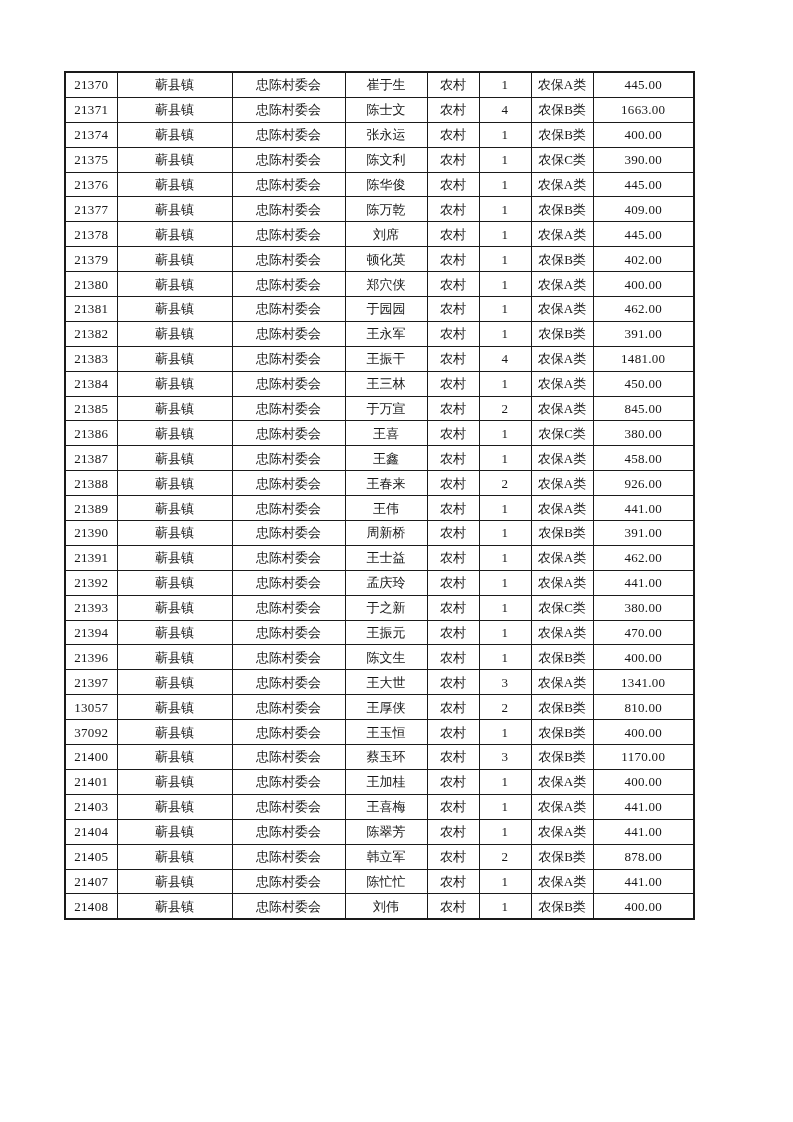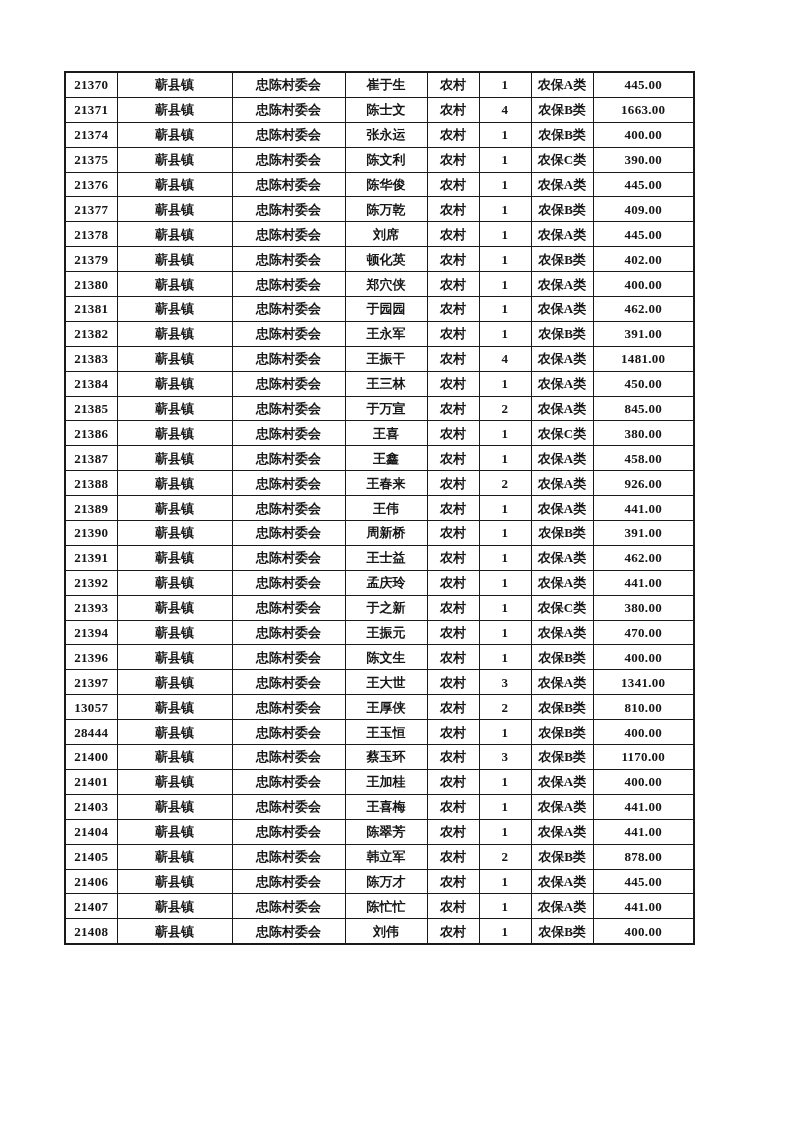--- a/index.html
+++ b/index.html
@@ -9,21 +9,20 @@
   }
   .page {
     position: relative;
     width: 793px;
     height: 1122px;
     margin: 0 auto;
     background: #ffffff;
     overflow: hidden;
     font-family: "Liberation Serif", "DejaVu Serif", serif;
     color: #161616;
-    font-weight: bold;
   }
   table.roster {
     position: absolute;
     left: 64px;
     top: 71px;
     border-collapse: collapse;
     table-layout: fixed;
     width: 629px;
     border: 2px solid #1a1a1a;
   }
@@ -323,21 +322,21 @@
           <td data-name="cell-id">13057</td>
           <td data-name="cell-town">蕲县镇</td>
           <td data-name="cell-village">忠陈村委会</td>
           <td data-name="cell-name">王厚侠</td>
           <td data-name="cell-area">农村</td>
           <td data-name="cell-count">2</td>
           <td data-name="cell-category">农保B类</td>
           <td data-name="cell-amount">810.00</td>
         </tr>
         <tr data-name="table-row">
-          <td data-name="cell-id">28444</td>
+          <td data-name="cell-id">37092</td>
           <td data-name="cell-town">蕲县镇</td>
           <td data-name="cell-village">忠陈村委会</td>
           <td data-name="cell-name">王玉恒</td>
           <td data-name="cell-area">农村</td>
           <td data-name="cell-count">1</td>
           <td data-name="cell-category">农保B类</td>
           <td data-name="cell-amount">400.00</td>
         </tr>
         <tr data-name="table-row">
           <td data-name="cell-id">21400</td>
@@ -381,30 +380,20 @@
         </tr>
         <tr data-name="table-row">
           <td data-name="cell-id">21405</td>
           <td data-name="cell-town">蕲县镇</td>
           <td data-name="cell-village">忠陈村委会</td>
           <td data-name="cell-name">韩立军</td>
           <td data-name="cell-area">农村</td>
           <td data-name="cell-count">2</td>
           <td data-name="cell-category">农保B类</td>
           <td data-name="cell-amount">878.00</td>
-        </tr>
-        <tr data-name="table-row">
-          <td data-name="cell-id">21406</td>
-          <td data-name="cell-town">蕲县镇</td>
-          <td data-name="cell-village">忠陈村委会</td>
-          <td data-name="cell-name">陈万才</td>
-          <td data-name="cell-area">农村</td>
-          <td data-name="cell-count">1</td>
-          <td data-name="cell-category">农保A类</td>
-          <td data-name="cell-amount">445.00</td>
         </tr>
         <tr data-name="table-row">
           <td data-name="cell-id">21407</td>
           <td data-name="cell-town">蕲县镇</td>
           <td data-name="cell-village">忠陈村委会</td>
           <td data-name="cell-name">陈忙忙</td>
           <td data-name="cell-area">农村</td>
           <td data-name="cell-count">1</td>
           <td data-name="cell-category">农保A类</td>
           <td data-name="cell-amount">441.00</td>

